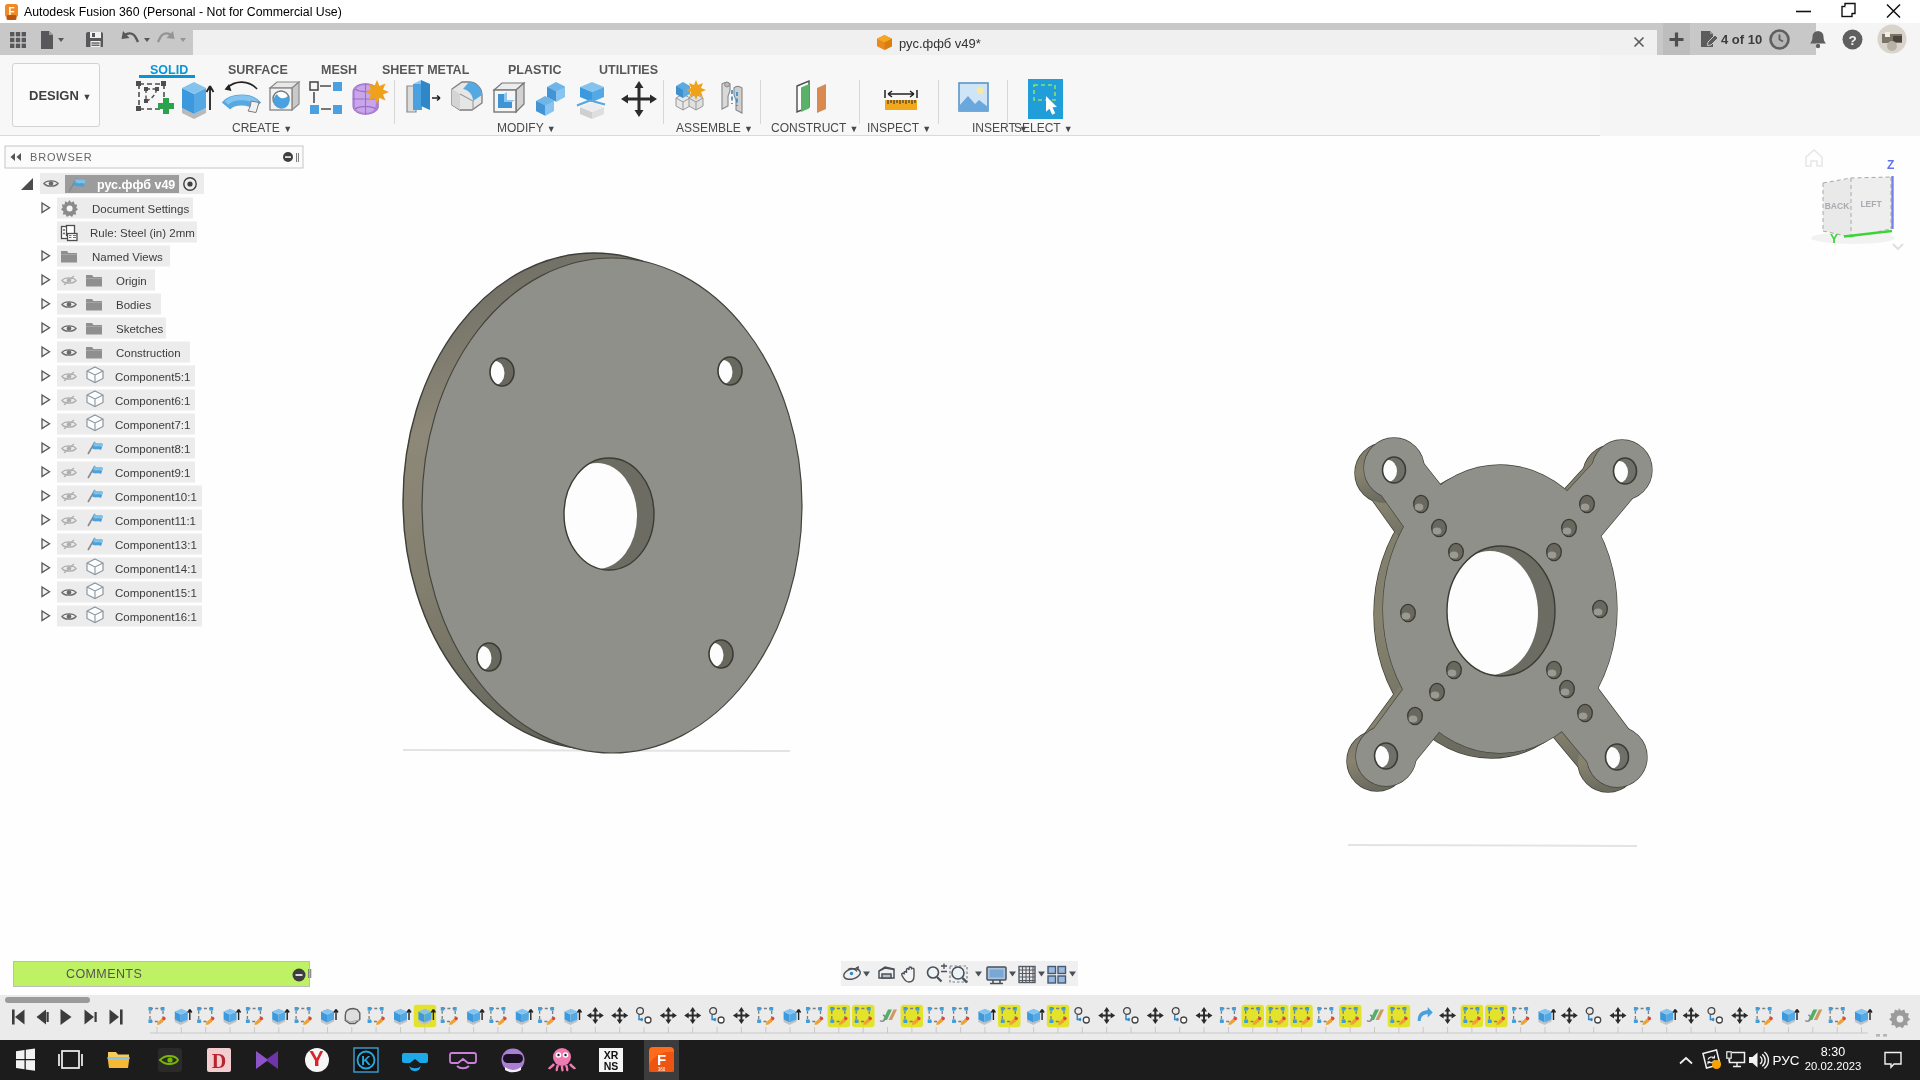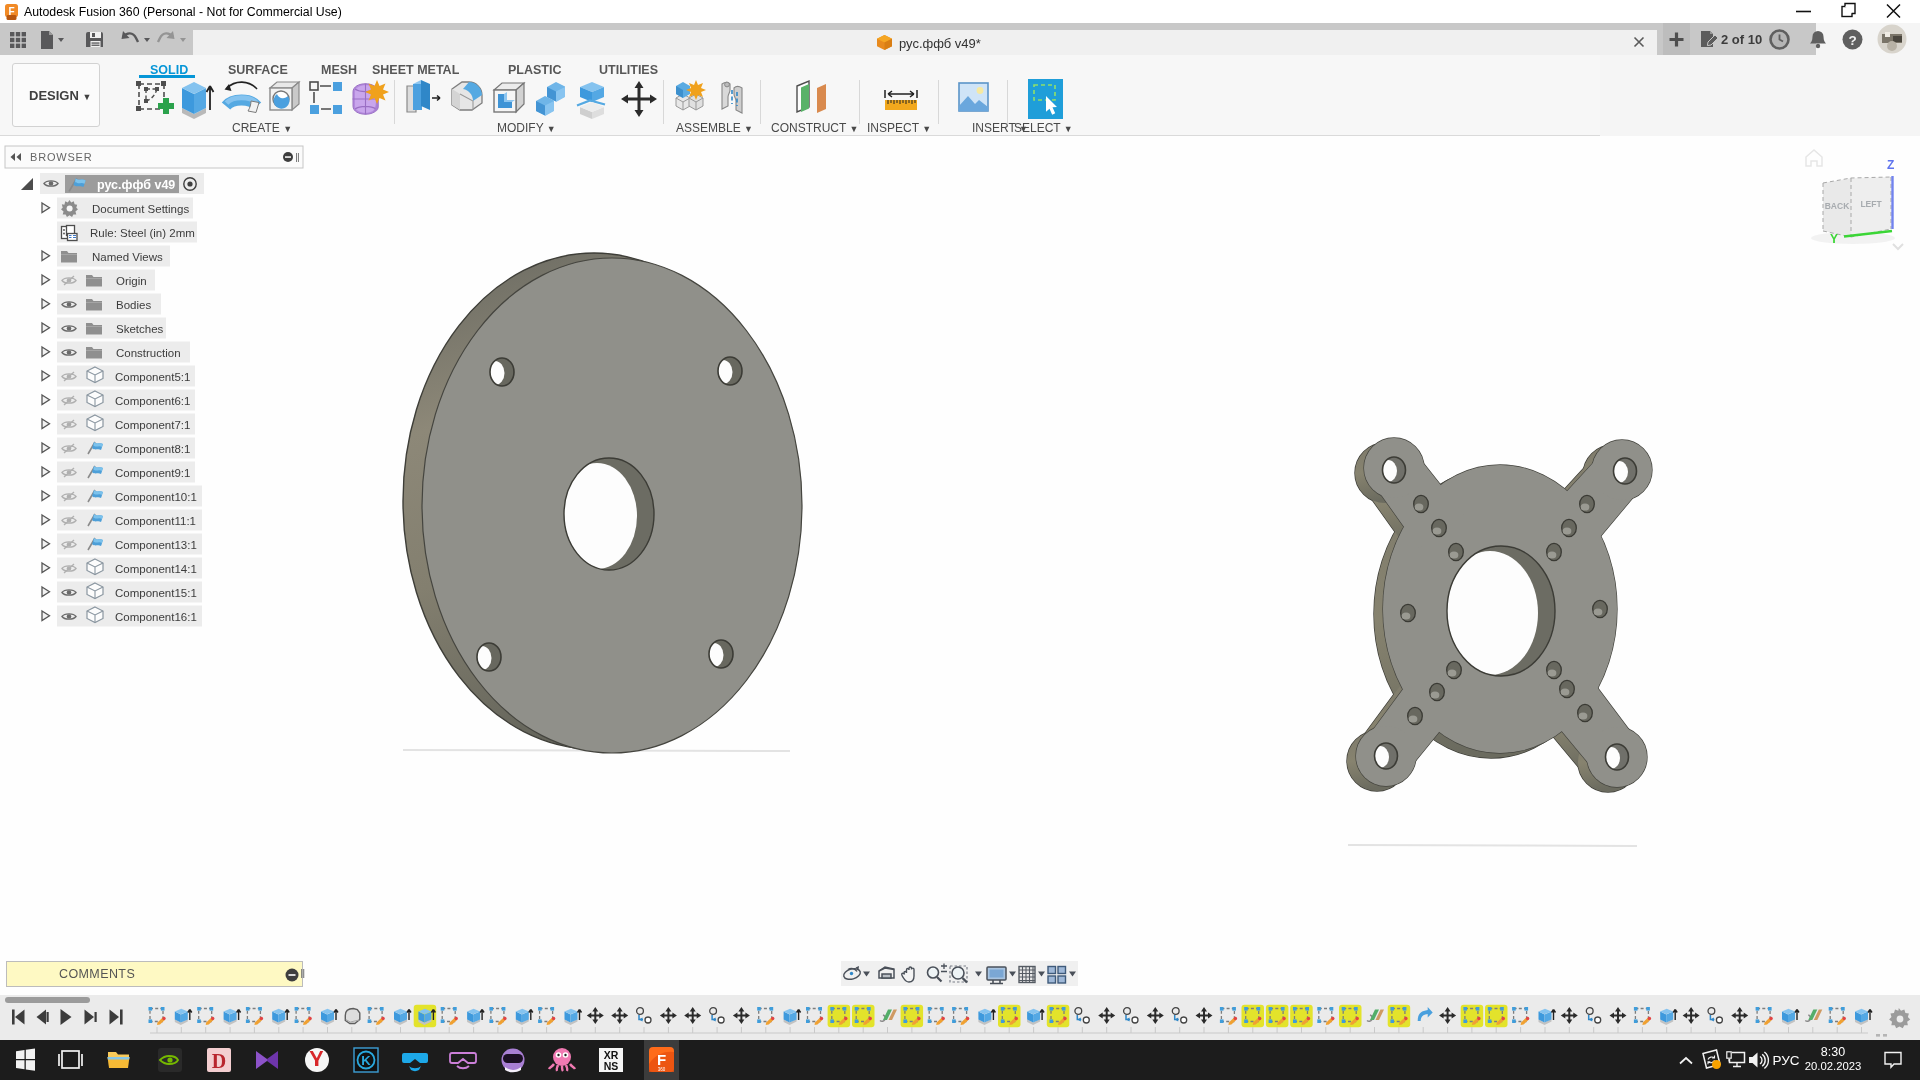--- a/index.html
+++ b/index.html
@@ -13,21 +13,21 @@
 
 #qat { position:absolute; left:0; top:23px; width:1816px; height:32px; background:#c8c8c8; }
 #qat .tab { position:absolute; left:193px; top:7px; width:1464px; height:25px; background:#f0f0f0; }
 
 #ribbon { position:absolute; left:0; top:55px; width:1600px; height:81px; background:#f7f7f7; border-bottom:1px solid #dadada; }
 .rtab { position:absolute; top:8px; font-size:12.5px; font-weight:bold; color:#575757; }
 .grplabel { position:absolute; top:66px; font-size:12px; color:#494949; white-space:nowrap; }
 .grplabel .car { font-size:9px; }
 .gsep { position:absolute; top:25px; width:1px; height:44px; background:#d8d8d8; }
 
-#comments { position:absolute; left:6px; top:961px; width:297px; height:26px; background:#fef9c3; border:1px solid #bcbcbc; }
+#comments { position:absolute; left:13px; top:961px; width:297px; height:26px; background:#bef264; border:1px solid #bcbcbc; }
 #navbar { position:absolute; left:841px; top:961px; width:237px; height:25px; background:#f0f0f0; }
 #timeline { position:absolute; left:0; top:995px; width:1920px; height:45px; background:#ebebeb; }
 #taskbar { position:absolute; left:0; top:1040px; width:1920px; height:40px; background:#1c1c1c; }
 </style>
 </head>
 <body>
 
 <div id="titlebar">
   <svg class="abs" style="left:5px;top:4px;" width="13" height="16" viewBox="0 0 13 16">
     <rect x="0" y="0" width="13" height="13" rx="2.5" fill="#f18a26"></rect>
@@ -92,21 +92,21 @@
   <div class="abs" style="left:1663px;top:0;width:27px;height:32px;background:#bdbdbd;"></div>
   <svg class="abs" style="left:1668px;top:8px;" width="17" height="17" viewBox="0 0 17 17">
     <path d="M8.5 1.5 V15.5 M1.5 8.5 H15.5" stroke="#4e4e4e" stroke-width="3.2"></path>
   </svg>
 
   <svg class="abs" style="left:1699px;top:7px;" width="20" height="19" viewBox="0 0 20 19">
     <path d="M2 1 h9 l3 3 v13 h-12 z" fill="#5c5c5c"></path>
     <path d="M11 1 v3 h3 z" fill="#9a9a9a"></path>
     <path d="M9 12 l7 -7 l3 3 l-7 7 l-3.6 0.6 z" fill="#5c5c5c" stroke="#c8c8c8" stroke-width="1"></path>
   </svg>
-  <div class="abs" style="left:1721px;top:9px;font-size:13px;font-weight:bold;color:#3c3c3c;">2 of 10</div>
+  <div class="abs" style="left:1721px;top:9px;font-size:13px;font-weight:bold;color:#3c3c3c;">4 of 10</div>
 
   <svg class="abs" style="left:1769px;top:6px;" width="21" height="21" viewBox="0 0 21 21">
     <circle cx="10.5" cy="10.5" r="9" fill="#b5b5b5" stroke="#5f5f5f" stroke-width="2.6"></circle>
     <path d="M10.5 5.5 V10.5 L14 12.5" stroke="#5f5f5f" stroke-width="1.8" fill="none"></path>
   </svg>
 
   <svg class="abs" style="left:1808px;top:6px;" width="20" height="21" viewBox="0 0 20 21">
     <path d="M10 2 a5.5 5.5 0 0 1 5.5 5.5 c0 4 1.5 6 2.5 7 h-16 c1 -1 2.5 -3 2.5 -7 A5.5 5.5 0 0 1 10 2 z" fill="#5f5f5f"></path>
     <circle cx="10" cy="17" r="2.2" fill="#5f5f5f"></circle>
   </svg>
@@ -122,21 +122,21 @@
     <rect x="8" y="8" width="5" height="5" fill="#f0ece4"></rect>
     <rect x="16" y="12" width="9" height="6" fill="#4a463e"></rect>
     <circle cx="15" cy="22" r="5" fill="#b8b2a6"></circle>
   </svg>
 </div>
 
 <div id="ribbon">
   <span class="rtab" style="left:150px;color:#0696d7;">SOLID</span>
   <span class="rtab" style="left:228px;">SURFACE</span>
   <span class="rtab" style="left:321px;">MESH</span>
-  <span class="rtab" style="left:372px;">SHEET METAL</span>
+  <span class="rtab" style="left:382px;">SHEET METAL</span>
   <span class="rtab" style="left:508px;">PLASTIC</span>
   <span class="rtab" style="left:599px;">UTILITIES</span>
   <div style="position:absolute;left:139px;top:20px;width:56px;height:3px;background:#0696d7;"></div>
   <div style="position:absolute;left:12px;top:8px;width:88px;height:64px;background:#fbfbfb;border:1px solid #d2d2d2;border-radius:3px;"></div>
   <div style="position:absolute;left:29px;top:33px;font-size:13px;font-weight:bold;color:#404040;">DESIGN <span style="font-size:9px;">▼</span></div>
   <span class="grplabel" style="left:232px;">CREATE <span class="car">▼</span></span>
   <span class="grplabel" style="left:497px;">MODIFY <span class="car">▼</span></span>
   <span class="grplabel" style="left:676px;">ASSEMBLE <span class="car">▼</span></span>
   <span class="grplabel" style="left:771px;">CONSTRUCT <span class="car">▼</span></span>
   <span class="grplabel" style="left:867px;">INSPECT <span class="car">▼</span></span>

